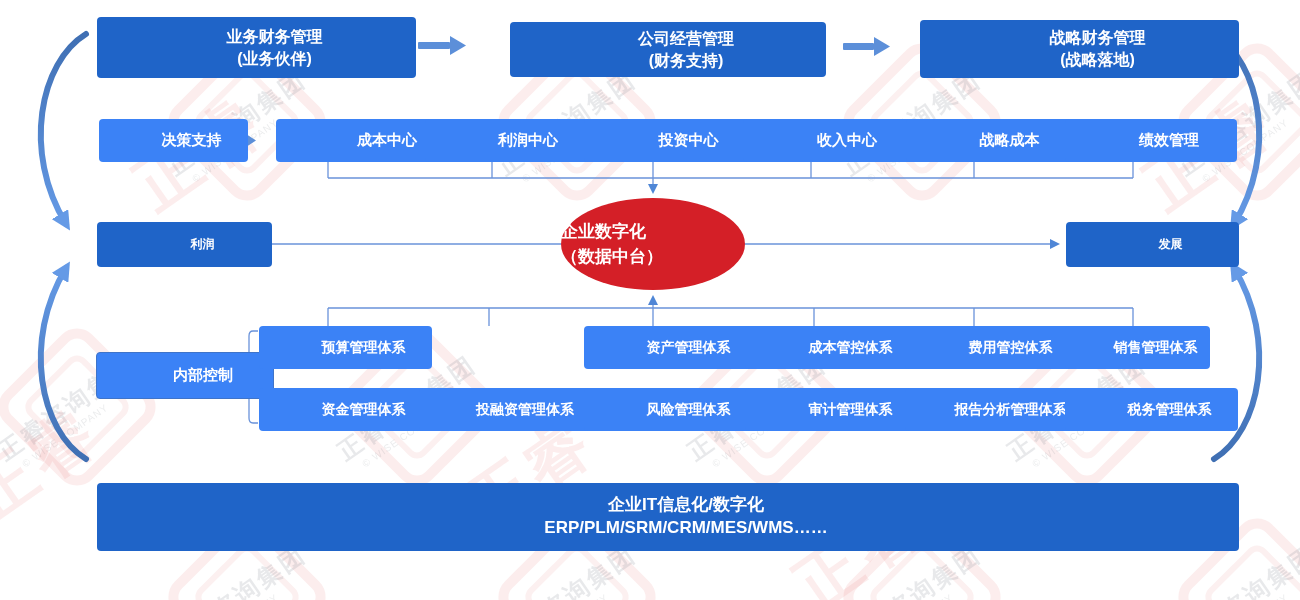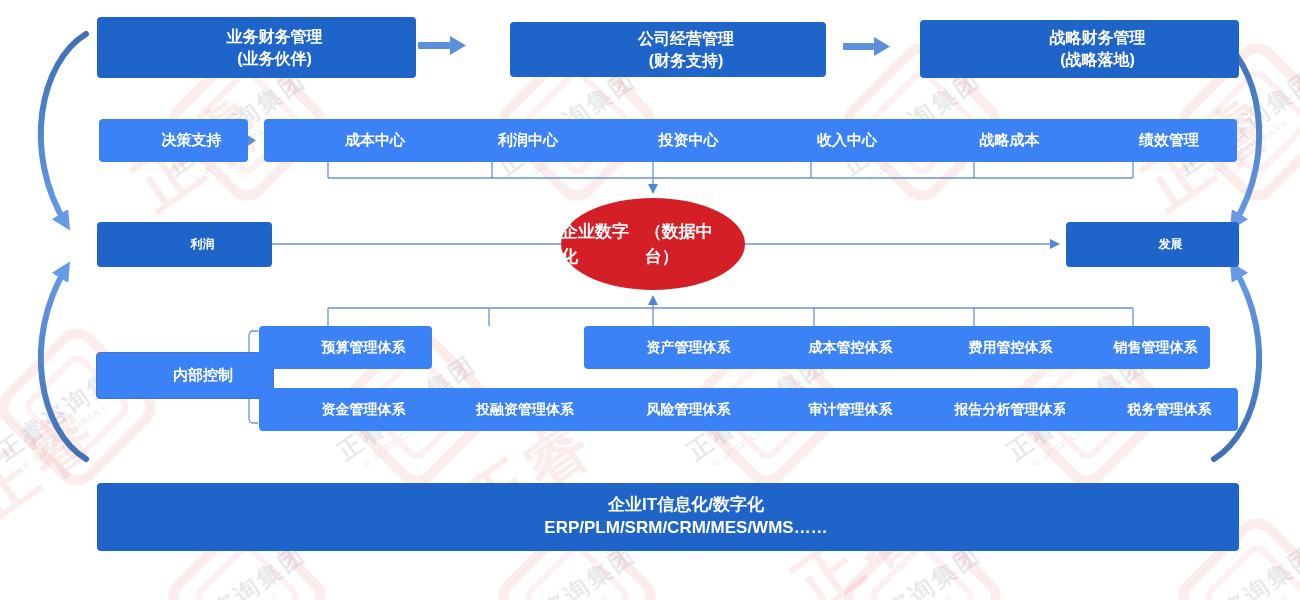--- a/index.html
+++ b/index.html
@@ -27,21 +27,21 @@
     color:#fff;font-weight:bold;text-align:center;border-radius:4px;z-index:2;padding-left:36px;}
   .dark{background:#1f64c8;}
   .mid{background:#3b82f6;}
   .f18{font-size:12px;}
   .f17{font-size:17px;line-height:1.35;}
   .f16{font-size:16px;line-height:1.35;}
   .f15{font-size:15px;}
   .f14{font-size:14px;}
   .bordered{border:1px solid #3f74c9;}
   .hub{position:absolute;left:561px;top:198px;width:184px;height:92px;background:#d41f27;border-radius:50%;
-    display:flex;flex-direction:row;align-items:center;justify-content:center;
+    display:flex;flex-direction:column;align-items:flex-start;justify-content:center;
     color:#fff;font-weight:bold;font-size:17px;line-height:1.5;z-index:3;}
 </style>
 </head>
 <body>
 
 <div class="canvas">
 
   <div class="wm">
       <div class="wm-tile" style="left: 170px; top: 45px;">
         <div class="wm-diamond"></div>
@@ -165,21 +165,21 @@
   <div class="box dark f16" style="left:510px;top:22px;width:280px;height:55px">
     <span>公司经营管理</span>
     <span>(财务支持)</span>
   </div>
   <div class="box dark f16" style="left:920px;top:20px;width:283px;height:58px">
     <span>战略财务管理</span>
     <span>(战略落地)</span>
   </div>
 
   <div class="box mid f15" style="left:99px;top:119px;width:113px;height:43px">决策支持</div>
-  <div class="box mid f15" style="left:264px;top:119px;width:150px;height:43px">成本中心</div>
+  <div class="box mid f15" style="left:276px;top:119px;width:150px;height:43px">成本中心</div>
   <div class="box mid f15" style="left:425px;top:119px;width:134px;height:43px">利润中心</div>
   <div class="box mid f15" style="left:584px;top:119px;width:137px;height:43px">投资中心</div>
   <div class="box mid f15" style="left:743px;top:119px;width:136px;height:43px">收入中心</div>
   <div class="box mid f15" style="left:906px;top:119px;width:135px;height:43px">战略成本</div>
   <div class="box mid f15" style="left:1065px;top:119px;width:136px;height:43px">绩效管理</div>
 
   <div class="hub">
     <span>企业数字化</span>
     <span>（数据中台）</span>
   </div>

